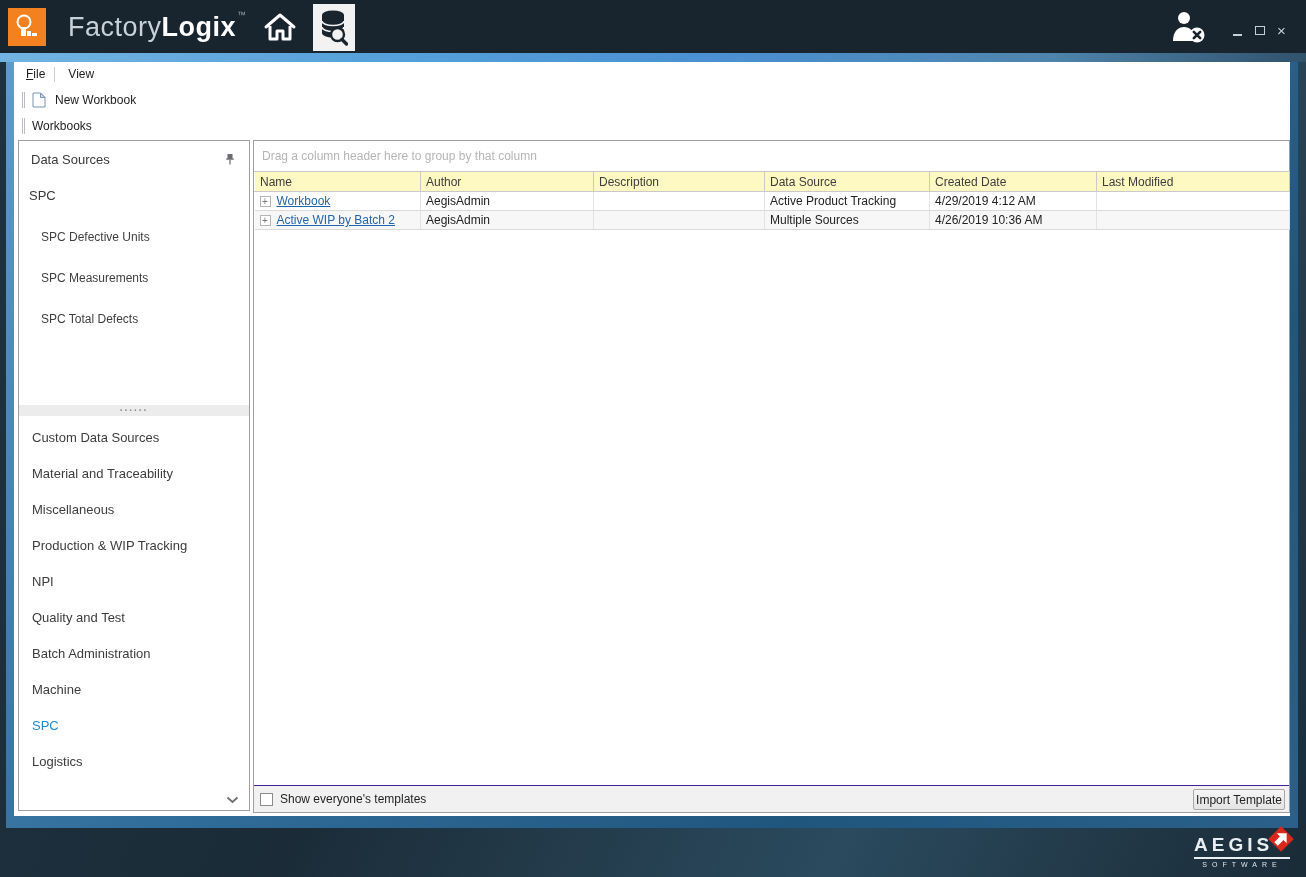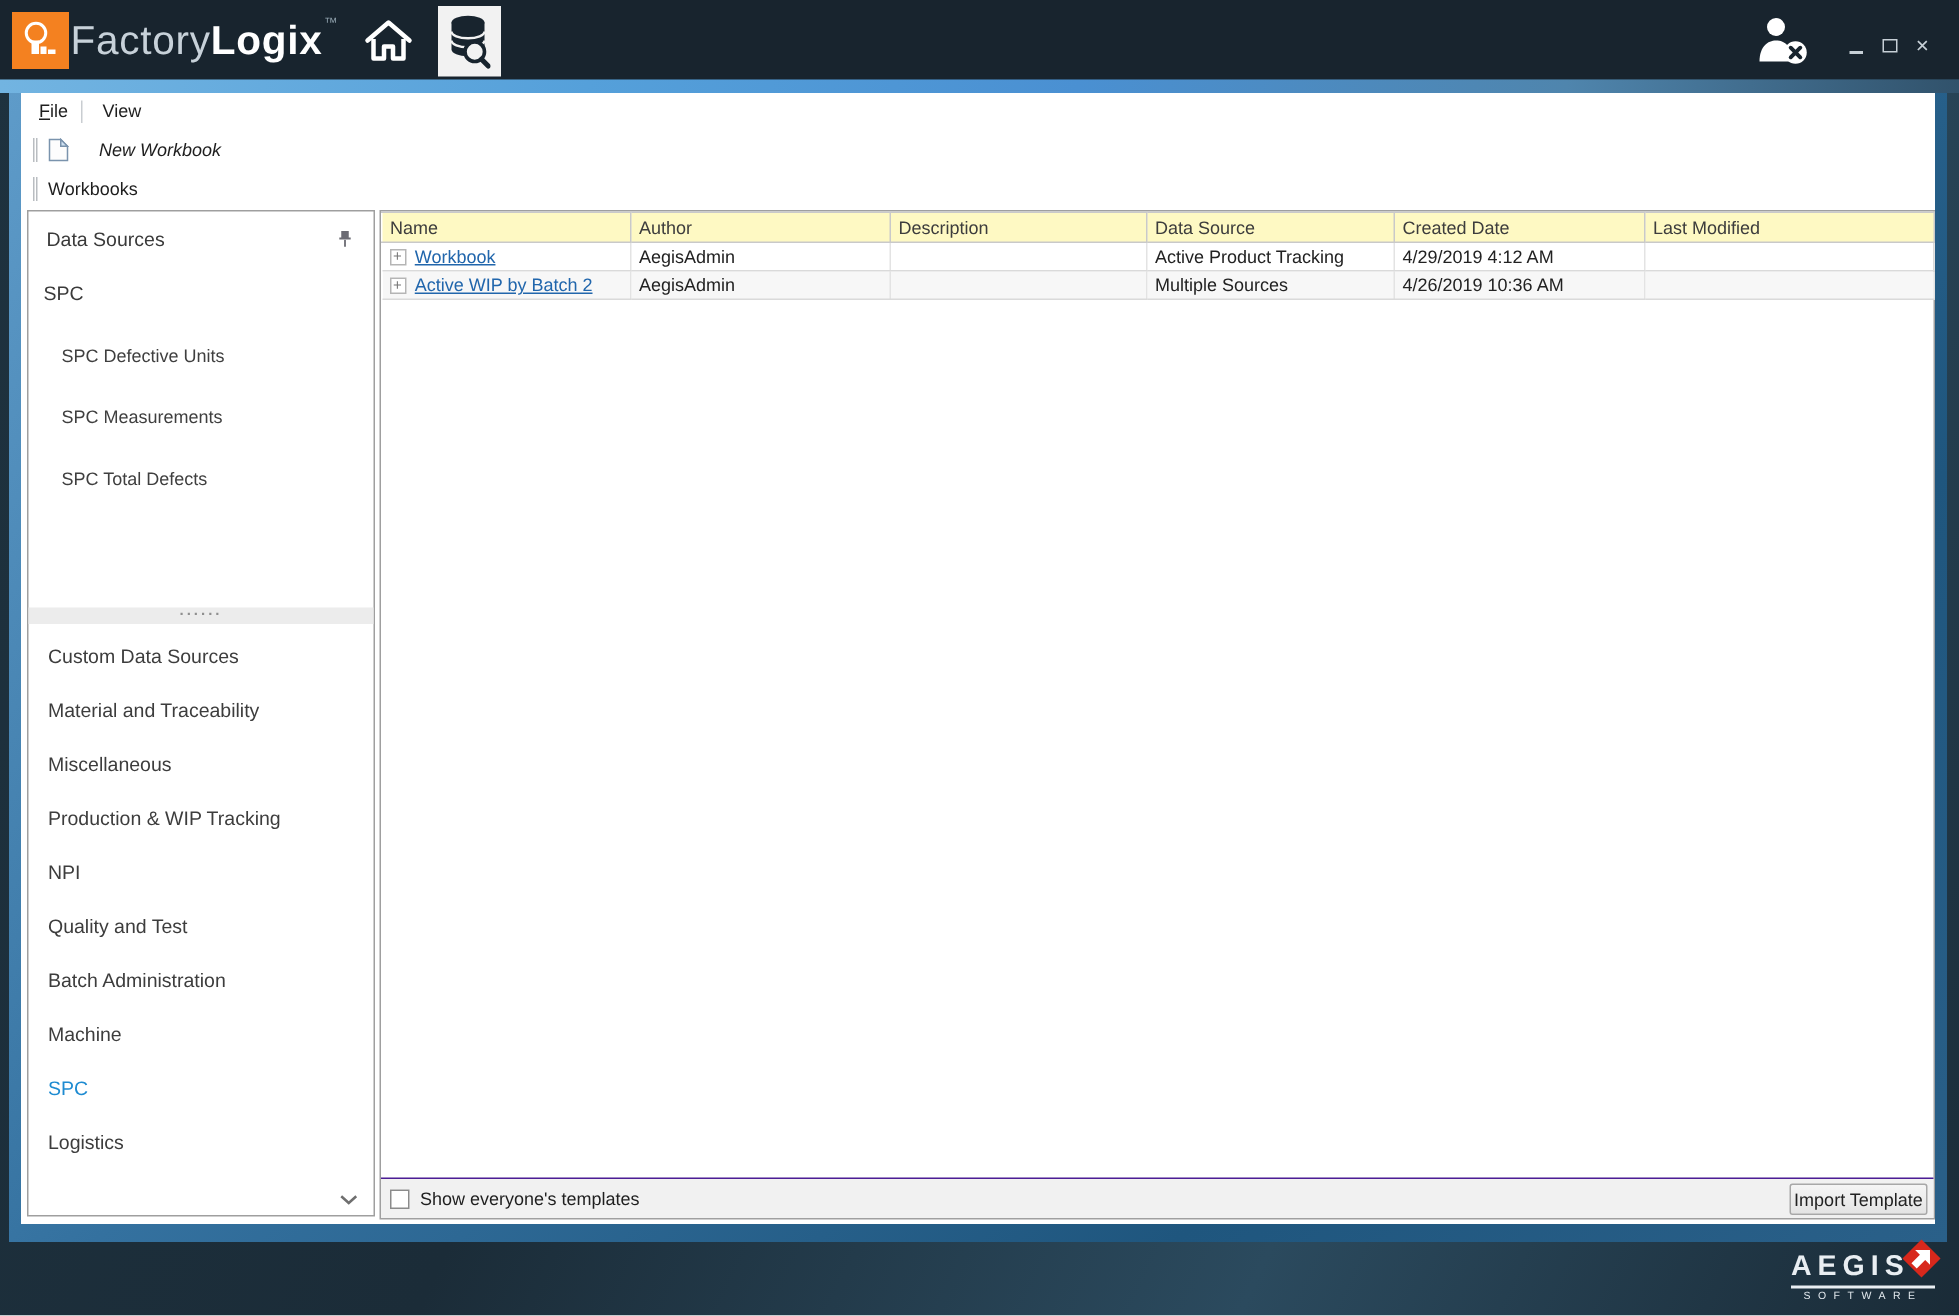--- a/index.html
+++ b/index.html
@@ -7,21 +7,21 @@
   body { font-family:"Liberation Sans", sans-serif; }
 
   .desktop { position:relative; width:1306px; height:877px;
     background:linear-gradient(115deg,#1e323f 0%,#1b2c38 40%,#2b4a5e 72%,#1a2b37 100%); }
 
   
   .titlebar { position:absolute; left:0; top:0; width:1306px; height:53px;
     background:#18242e; display:flex; align-items:center; }
   .logo-tile { width:38px; height:38px; background:#f48120; margin-left:8px;
     display:flex; align-items:center; justify-content:center; }
-  .brand { margin-left:1px; font-size:27px; letter-spacing:.5px; color:#c7d1d9; white-space:nowrap;text-align:right; }
+  .brand { margin-left:22px; font-size:27px; letter-spacing:.5px; color:#c7d1d9; white-space:nowrap;text-align:right; }
   .brand b { color:#ffffff; font-weight:bold; }
   .brand sup { font-size:9px; color:#8fa0ac; vertical-align:18px; margin-left:1px; }
   .tb-btn { width:42px; height:49px; margin-left:12px; display:flex; align-items:center; justify-content:center; }
   .tb-btn.active { background:#f2f2f2; height:47px; margin-top:2px; }
   .tb-right { position:absolute; right:0; top:0; height:53px; display:flex; align-items:center; }
   .user-btn { margin-right:22px; position:relative; width:40px; height:36px; }
   .winctl { display:flex; align-items:center; gap:9px; margin-right:18px; margin-top:6px; }
   .winctl .ctl { width:13px; height:13px; display:flex; align-items:flex-end; justify-content:center;
     color:#c6cfd6; font-size:15px; line-height:11px; }
   .min-box { width:9px; border-bottom:2px solid #c6cfd6; height:9px; }
@@ -38,21 +38,21 @@
   .menubar { position:absolute; left:0; top:0; width:100%; height:24px;
     display:flex; align-items:center; font-size:12px; color:#1e1e1e; }
   .menu-item { padding:3px 6px; margin-left:4px; }
   .menu-item:first-child { margin-left:6px; }
   .menu-file::first-letter { text-decoration:underline; }
   .menu-sep { width:1px; height:15px; background:#c9cdd1; margin:0 3px; }
 
   .toolbar { position:absolute; left:0; top:24px; width:100%; height:27px;
     display:flex; align-items:center; font-size:12px; color:#1e1e1e; }
   .grip { width:3px; height:16px; border-left:1px solid #b9bdc1; border-right:1px solid #b9bdc1; margin:0 7px 0 8px; }
-  .tool-label { margin-left:20px;font-style:italic; }
+  .tool-label { margin-left:9px; }
   .tabrow { position:absolute; left:0; top:51px; width:100%; height:26px;
     display:flex; align-items:center; font-size:12px; color:#1e1e1e; }
 
   
   .sidebar { position:absolute; left:4px; top:78px; width:232px; height:671px;
     border:1px solid #9f9f9f; background:#fff; display:flex; flex-direction:column; }
   .ds-top { height:264px; position:relative; }
   .ds-header { display:flex; justify-content:space-between; align-items:center; padding:11px 13px 0 12px; }
   .ds-title { font-size:13px; color:#3a3a3a; }
   .ds-group { margin:21px 0 0 10px; font-size:13px; color:#3a3a3a; }
@@ -204,20 +204,21 @@
           <div class="cat">Machine</div>
           <div class="cat selected">SPC</div>
           <div class="cat">Logistics</div>
           <svg class="chevron" width="13" height="8" viewBox="0 0 13 8">
             <polyline points="1.5,1.5 6.5,6 11.5,1.5" fill="none" stroke="#6f6f6f" stroke-width="1.7"></polyline>
           </svg>
         </div>
       </div>
 
       <div class="gridpanel">
+        <div class="groupbar">Drag a column header here to group by that column</div>
         <table class="grid">
           <colgroup>
             <col style="width:166px">
               <col style="width:173px">
               <col style="width:171px">
             <col style="width:165px">
               <col style="width:167px">
               <col style="width:193px">
           </colgroup>
           <thead>

